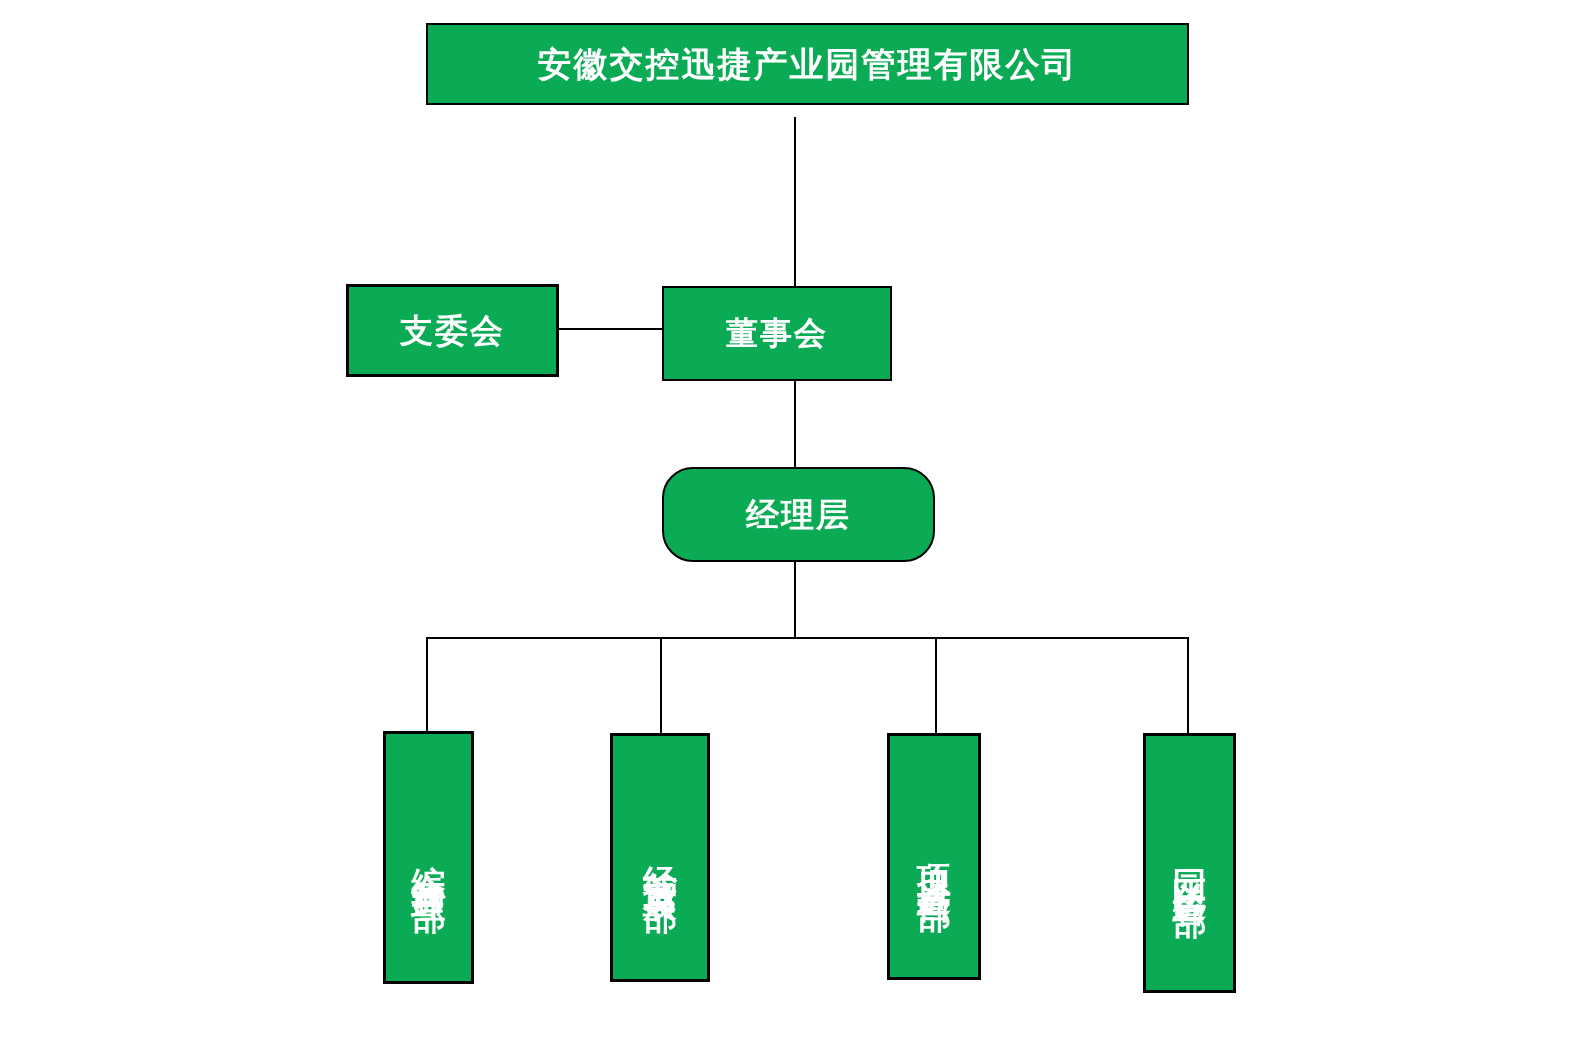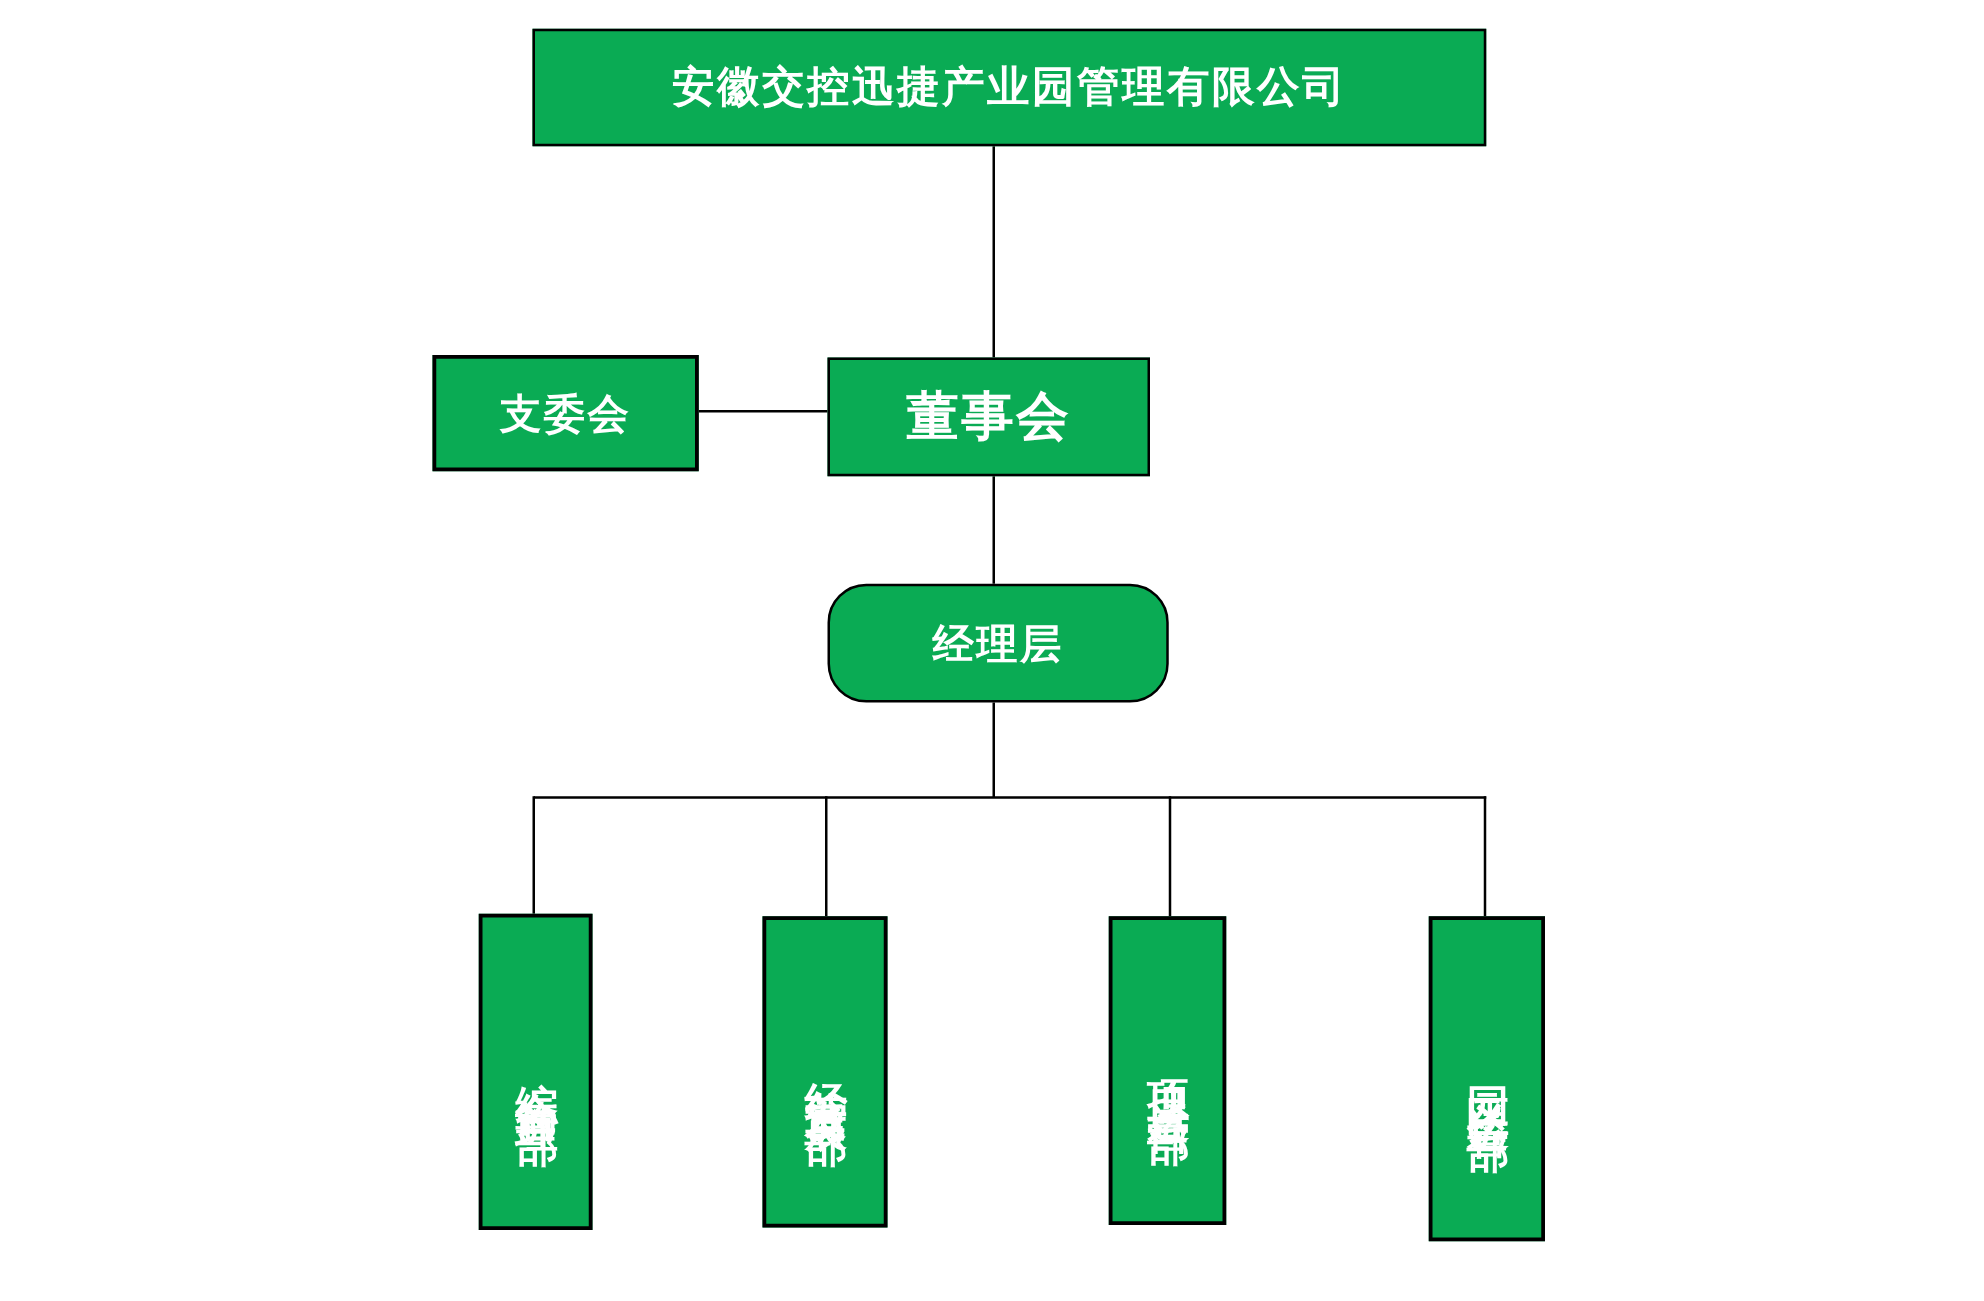--- a/index.html
+++ b/index.html
@@ -27,34 +27,34 @@
     text-align: center;
     font-weight: bold;
     line-height: 1.2;
   }
   .connector {
     position: absolute;
     background: #000000;
   }
   
   .node-root {
-    left: 426px; top: 23px; width: 763px; height: 94px;
+    left: 426px; top: 23px; width: 763px; height: 82px;
     border-width: 2px;
     font-size: 34px;
     letter-spacing: 2px;
   }
   .node-committee {
     left: 346px; top: 284px; width: 213px; height: 93px;
     font-size: 33px;
     letter-spacing: 2px;
   }
   .node-board {
-    left: 662px; top: 286px; width: 258px; height: 95px;
+    left: 662px; top: 286px; width: 230px; height: 95px;
     border-width: 2.5px;
-    font-size: 42px;
+    font-size: 32px;
     letter-spacing: 2px;
   }
   .node-management {
     left: 662px; top: 467px; width: 273px; height: 95px;
     border-width: 2.5px;
     font-size: 33px;
     letter-spacing: 2px;
     border-radius: 31px;
   }
   .node-dept {

